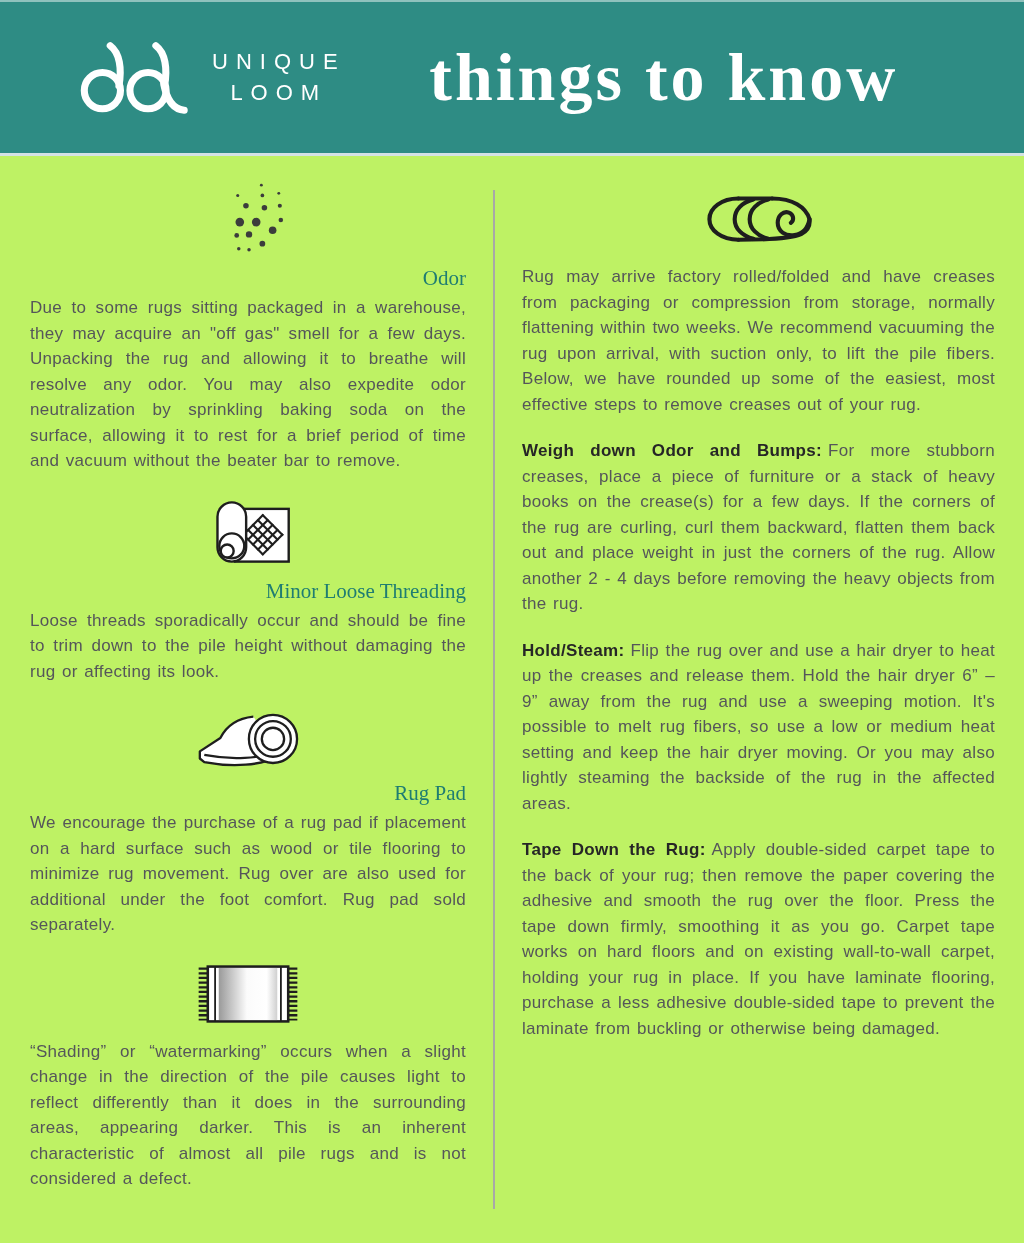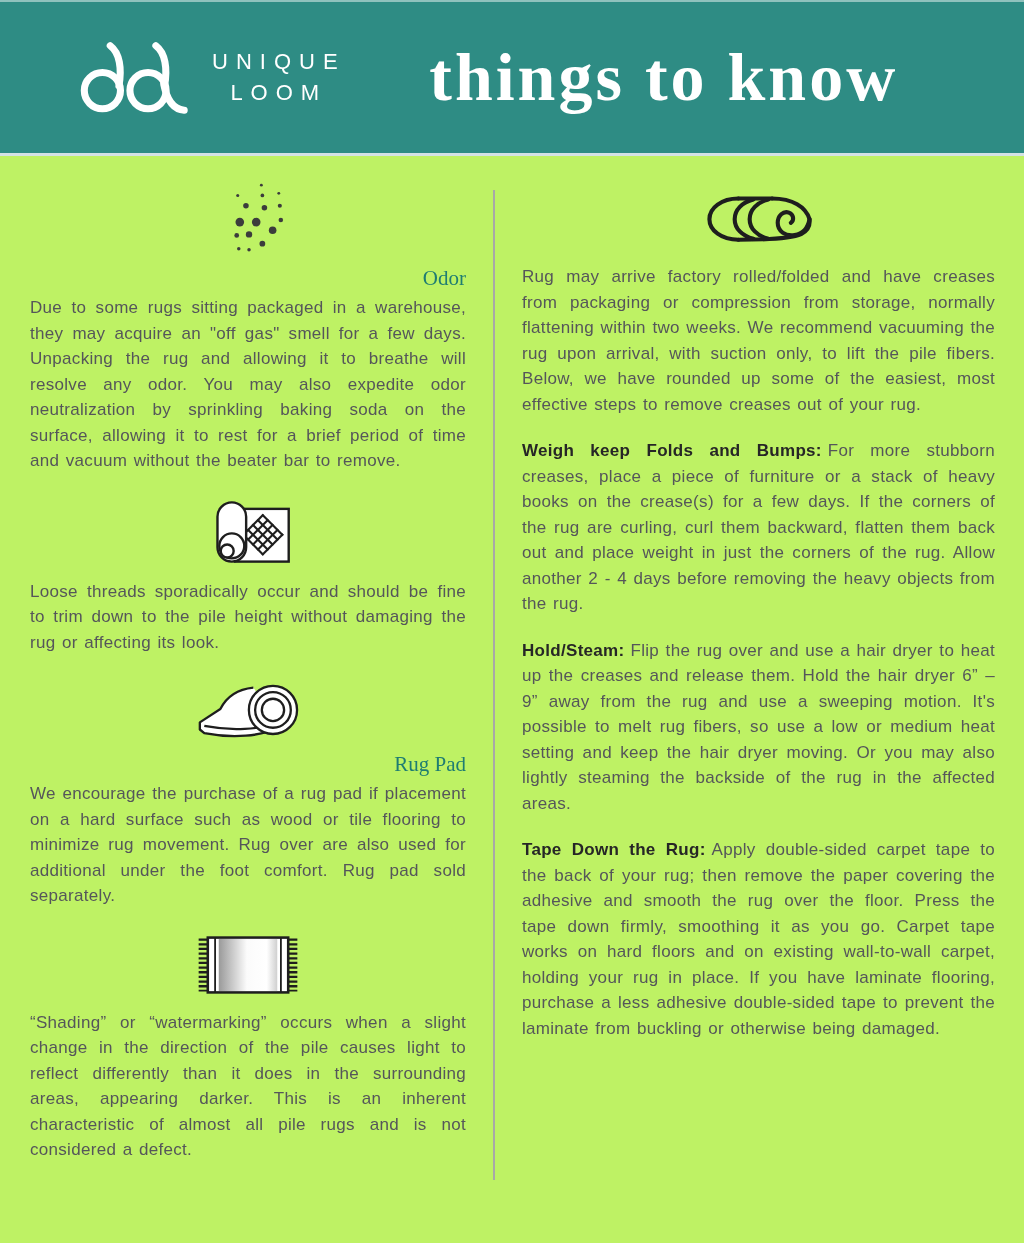--- a/index.html
+++ b/index.html
@@ -109,20 +109,21 @@
                 <line x1="-7.5" y1="-16" x2="-7.5" y2="16"></line>
               <line x1="0" y1="-16" x2="0" y2="16"></line>
                 <line x1="7.5" y1="-16" x2="7.5" y2="16"></line>
               <line x1="15" y1="-16" x2="15" y2="16"></line>
             </g>
             <rect x="23" y="8" width="31" height="64" rx="15.5" fill="#ffffff"></rect>
             <circle cx="38.5" cy="55" r="13.5" fill="#ffffff"></circle>
             <circle cx="33.5" cy="60.5" r="7" fill="#ffffff"></circle>
           </svg>
         </div>
+        <h2 class="sec-heading">Minor Loose Threading</h2>
         <p class="body-text">Loose threads sporadically occur and should be fine to trim down to the pile height without damaging the rug or affecting its look.</p>
       </section>
 
       <section class="sec">
         <div class="icon-wrap">
           <svg width="118" height="66" viewBox="0 0 132 74" fill="none" class="ink" stroke-width="2.6" stroke-linejoin="round">
             <path d="M72,13 C53,15 41,25 35,37 L12,52 L12,60 L17,64 C48,70 82,68 101,57" fill="#ffffff"></path>
             <path d="M17,56 C48,62 80,60 98,52"></path>
             <circle cx="94" cy="38" r="27" fill="#ffffff"></circle>
             <circle cx="94" cy="38" r="20" fill="#ffffff"></circle>
@@ -170,21 +171,21 @@
             <path d="M40,7 L76,7"></path>
             <path d="M40,51 C68,51 96,50 107,45 C113,42 117,37 116,29"></path>
             <path d="M76,7 C98,7 112,16 116,29 C114,40 108,45 100,46 C90,47.5 82,42 82,33 C82,25 88,20 94,22 C99,24 100,30 96,33"></path>
           </svg>
         </div>
         <p class="body-text">Rug may arrive factory rolled/folded and have creases from packaging or compression from storage, normally flattening within two weeks. We recommend vacuuming the rug upon arrival, with suction only, to lift the pile fibers. Below, we have rounded up some of the easiest, most effective steps to remove creases out of your rug.</p>
       </section>
 
 
       <p class="body-text step">
-        <span class="step-label">Weigh keep Folds and Bumps:</span><span>For more stubborn creases, place a piece of furniture or a stack of heavy books on the crease(s) for a few days. If the corners of the rug are curling, curl them backward, flatten them back out and place weight in just the corners of the rug. Allow another 2 - 4 days before removing the heavy objects from the rug.</span>
+        <span class="step-label">Weigh down Odor and Bumps:</span><span>For more stubborn creases, place a piece of furniture or a stack of heavy books on the crease(s) for a few days. If the corners of the rug are curling, curl them backward, flatten them back out and place weight in just the corners of the rug. Allow another 2 - 4 days before removing the heavy objects from the rug.</span>
       </p>
 
       <p class="body-text step">
         <span class="step-label">Hold/Steam:</span><span>Flip the rug over and use a hair dryer to heat up the creases and release them. Hold the hair dryer 6” – 9” away from the rug and use a sweeping motion. It's possible to melt rug fibers, so use a low or medium heat setting and keep the hair dryer moving. Or you may also lightly steaming the backside of the rug in the affected areas.</span>
       </p>
 
       <p class="body-text step">
         <span class="step-label">Tape Down the Rug:</span><span>Apply double-sided carpet tape to the back of your rug; then remove the paper covering the adhesive and smooth the rug over the floor. Press the tape down firmly, smoothing it as you go. Carpet tape works on hard floors and on existing wall-to-wall carpet, holding your rug in place. If you have laminate flooring, purchase a less adhesive double-sided tape to prevent the laminate from buckling or otherwise being damaged.</span>
       </p>
 

